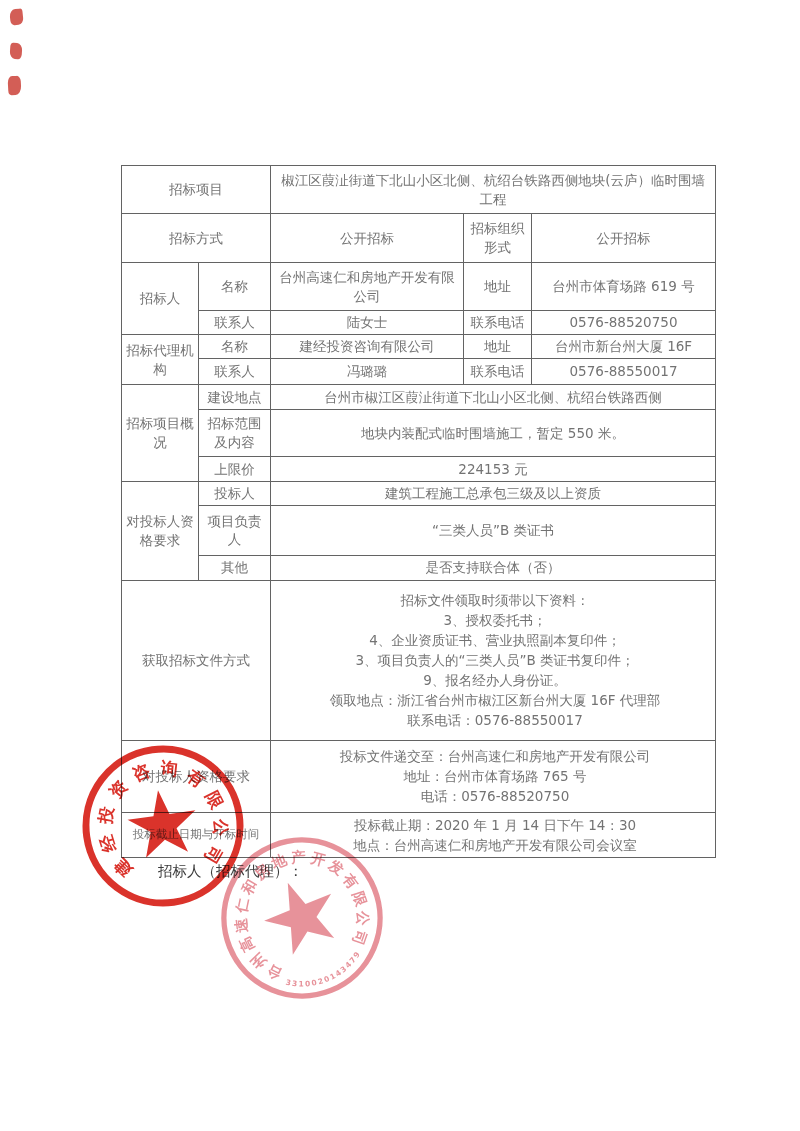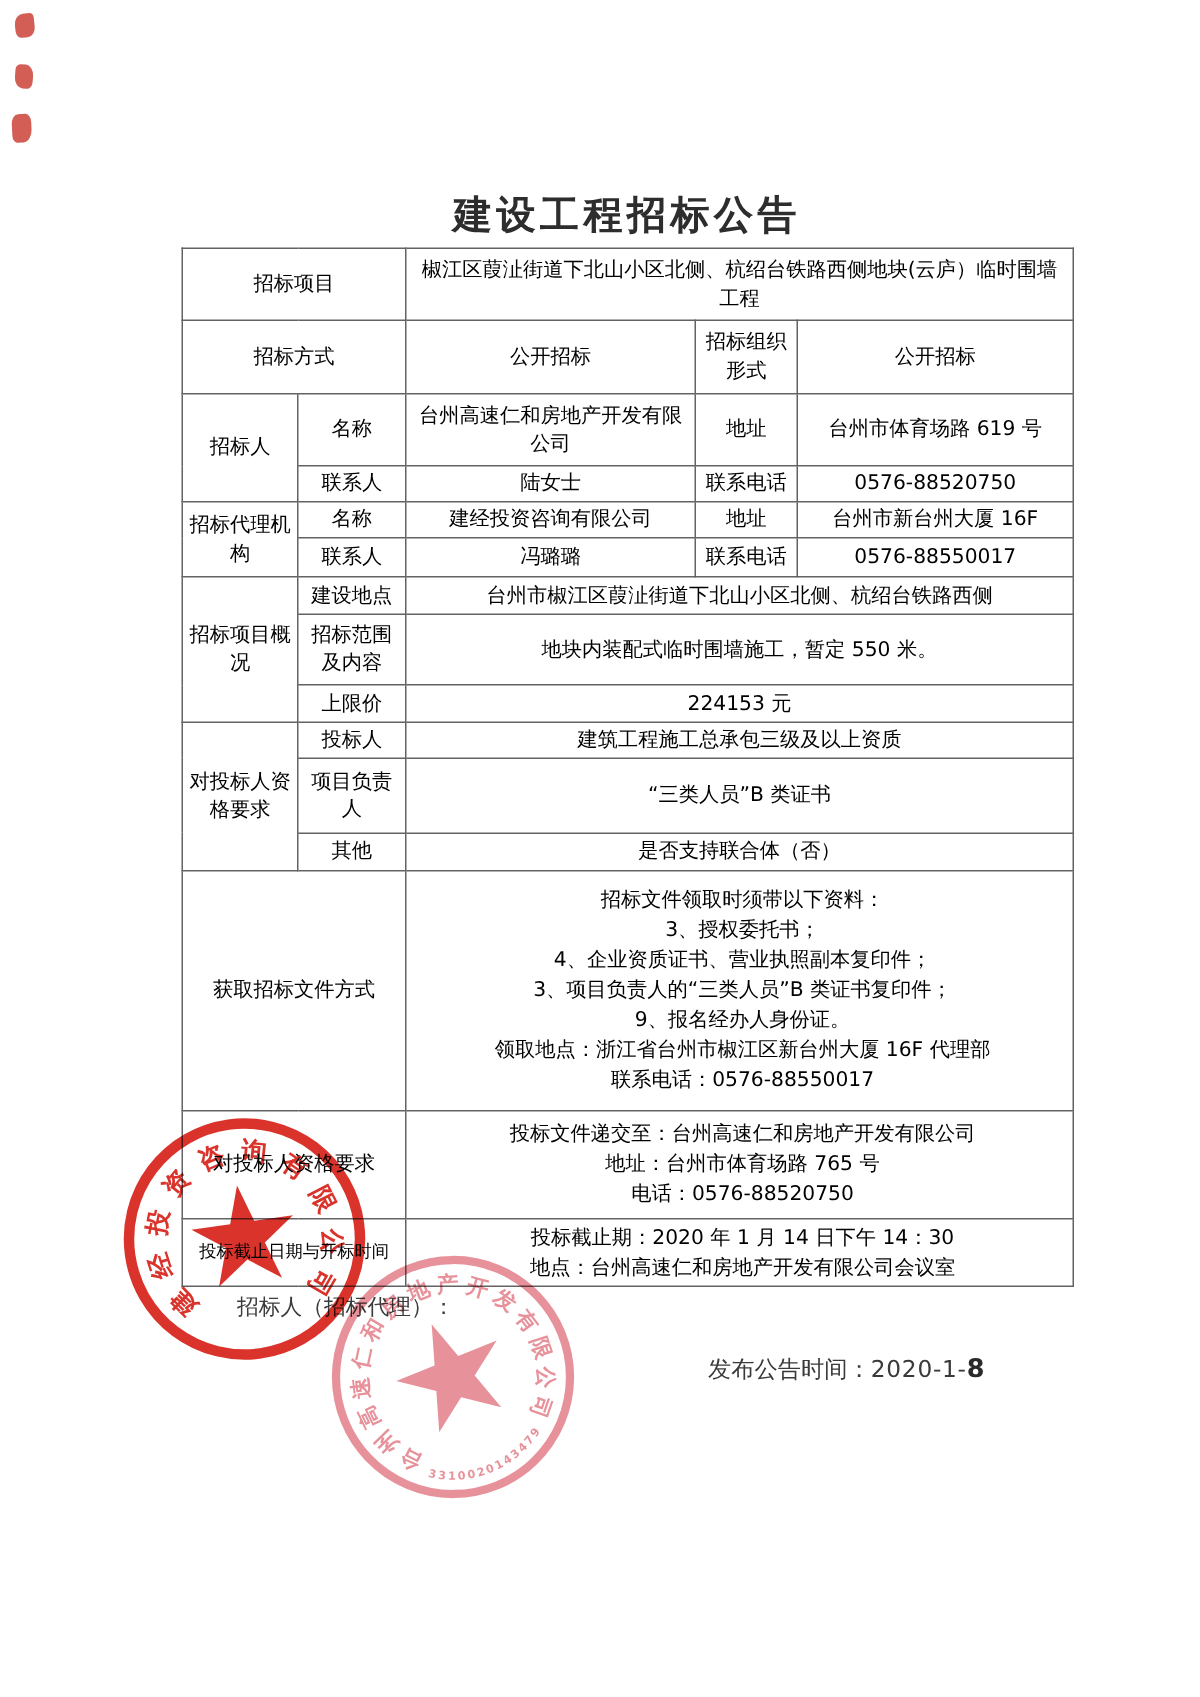--- a/index.html
+++ b/index.html
@@ -8,21 +8,21 @@
     font-family:"DejaVu Sans","Liberation Sans",sans-serif;color:#3a3a3a;
   }
   .doc-title{
     position:absolute;left:121px;top:126px;width:594px;text-align:center;
     font-family:"DejaVu Serif","Liberation Serif",serif;
     font-size:26px;font-weight:bold;letter-spacing:3px;color:#2d2d2d;
   }
   table.doc{
     position:absolute;left:121px;top:165px;width:594px;
     border-collapse:collapse;table-layout:fixed;
-    font-size:13.5px;color:#000000;
+    font-size:13.5px;color:#737373;
   }
   .doc th,.doc td{
     border:1px solid #636363;font-weight:normal;text-align:center;
     vertical-align:middle;padding:2px 4px;line-height:1.38;
     overflow:hidden;
   }
   .doc td.lft{text-align:center;padding-left:10px;padding-right:6px;}
   .doc td.lft div{line-height:20px;}
   .nowrap-small{font-size:11.5px;white-space:nowrap;padding-left:1px;padding-right:1px;letter-spacing:0;}
   .tight{padding-left:1px;padding-right:1px;}
@@ -40,21 +40,20 @@
 </style>
 </head>
 <body>
 
 <div class="page">
 
   <div class="ink-mark" id="ink-mark-1"></div>
   <div class="ink-mark" id="ink-mark-2"></div>
   <div class="ink-mark" id="ink-mark-3"></div>
 
-  <div class="doc-title">建设工程招标公告</div>
 
   <table class="doc">
     <colgroup>
         <col style="width:77px">
         <col style="width:72px">
         <col style="width:193px">
         <col style="width:68px">
         <col style="width:184px">
       </colgroup>
     <tbody>
@@ -145,23 +144,20 @@
       <td colspan="3" class="lft">
         <div>投标截止期：2020 年 1 月 14 日下午 14：30</div>
         <div>地点：台州高速仁和房地产开发有限公司会议室</div>
       </td>
     </tr>
   </tbody>
     </table>
 
   <div class="sign-line">招标人（招标代理）：</div>
 
-  <div class="publish-line">
-    <span>发布公告时间：</span><span class="date">2020-1-</span><span class="date date-last">8</span>
-  </div>
 
   <svg id="seal-agency" class="seal" width="200" height="200" viewBox="0 0 200 200">
       <circle cx="100" cy="100" r="77" fill="none" stroke="#d8231b" stroke-width="7"></circle>
       <path d="M100.0 64.0L108.1 88.9L134.2 88.9L113.1 104.2L121.2 129.1L100.0 113.8L78.8 129.1L86.9 104.2L65.8 88.9L91.9 88.9Z" fill="#d8231b"></path>
       <text transform="translate(100 100) rotate(-128) translate(0 -58)" text-anchor="middle" dominant-baseline="central" font-size="17" font-weight="bold" fill="#d8231b">建</text>
       <text transform="translate(100 100) rotate(-99.55555555555556) translate(0 -58)" text-anchor="middle" dominant-baseline="central" font-size="17" font-weight="bold" fill="#d8231b">经</text>
       <text transform="translate(100 100) rotate(-71.11111111111111) translate(0 -58)" text-anchor="middle" dominant-baseline="central" font-size="17" font-weight="bold" fill="#d8231b">投</text>
       <text transform="translate(100 100) rotate(-42.66666666666667) translate(0 -58)" text-anchor="middle" dominant-baseline="central" font-size="17" font-weight="bold" fill="#d8231b">资</text>
       <text transform="translate(100 100) rotate(-14.222222222222229) translate(0 -58)" text-anchor="middle" dominant-baseline="central" font-size="17" font-weight="bold" fill="#d8231b">咨</text>
       <text transform="translate(100 100) rotate(14.222222222222229) translate(0 -58)" text-anchor="middle" dominant-baseline="central" font-size="17" font-weight="bold" fill="#d8231b">询</text>

